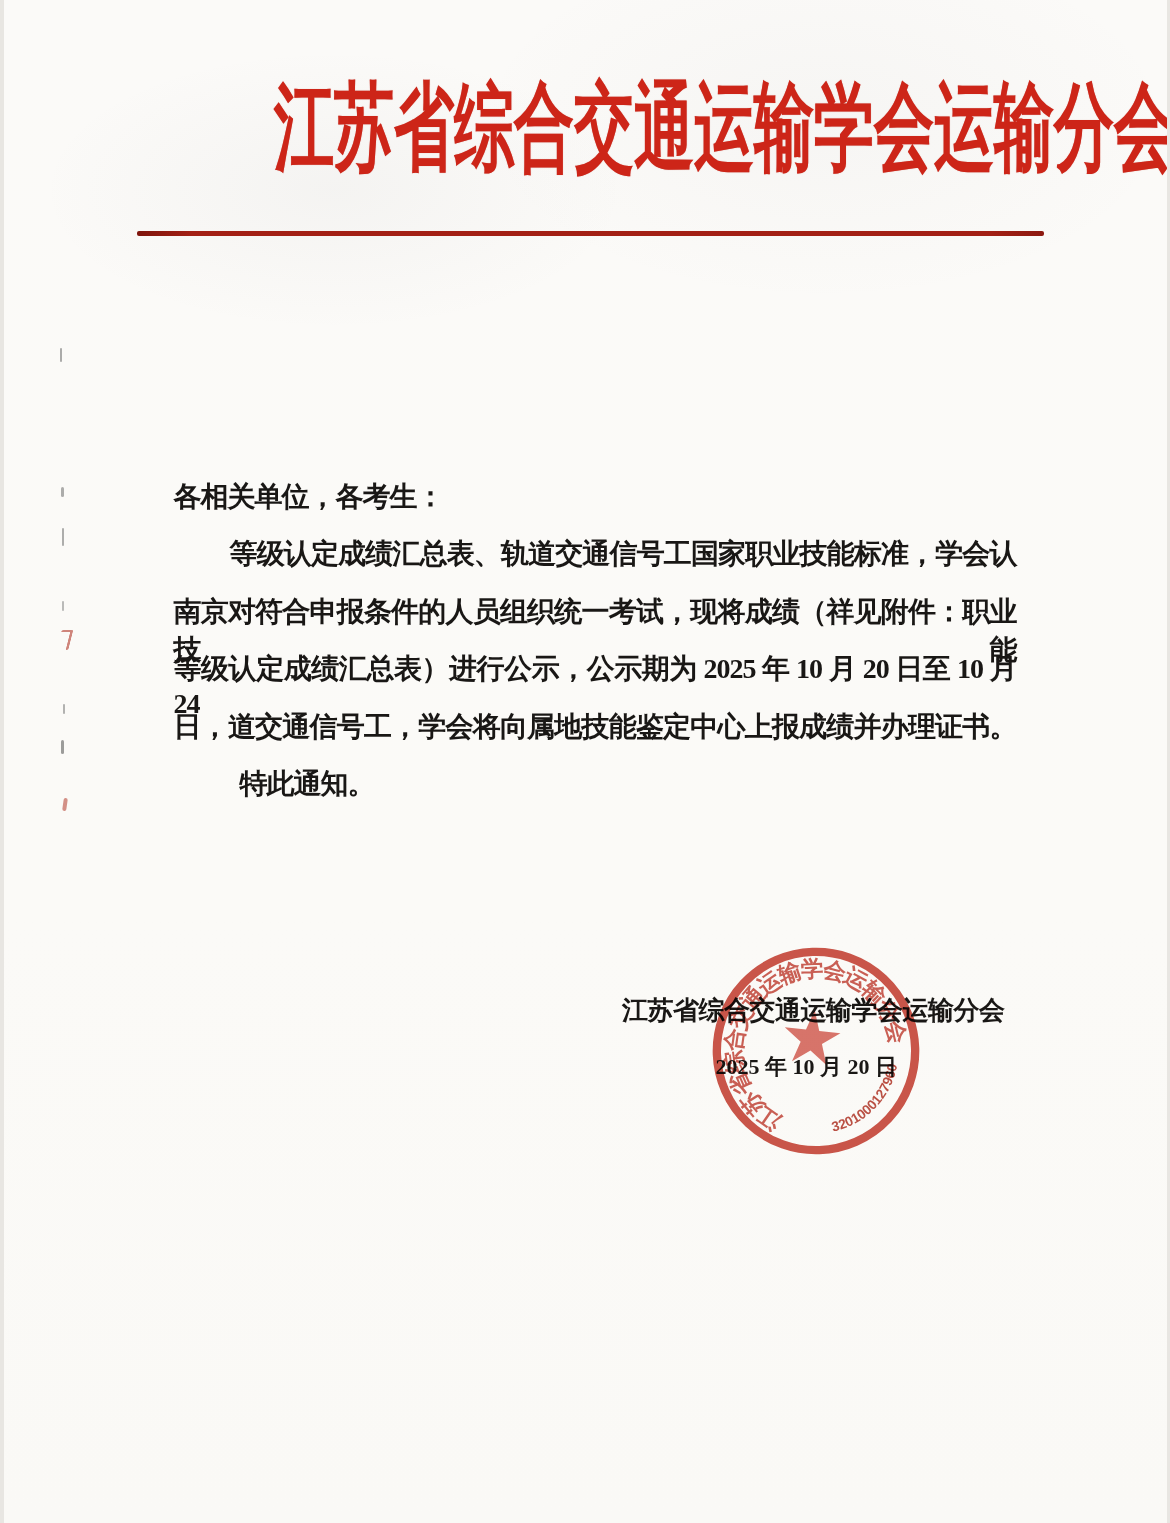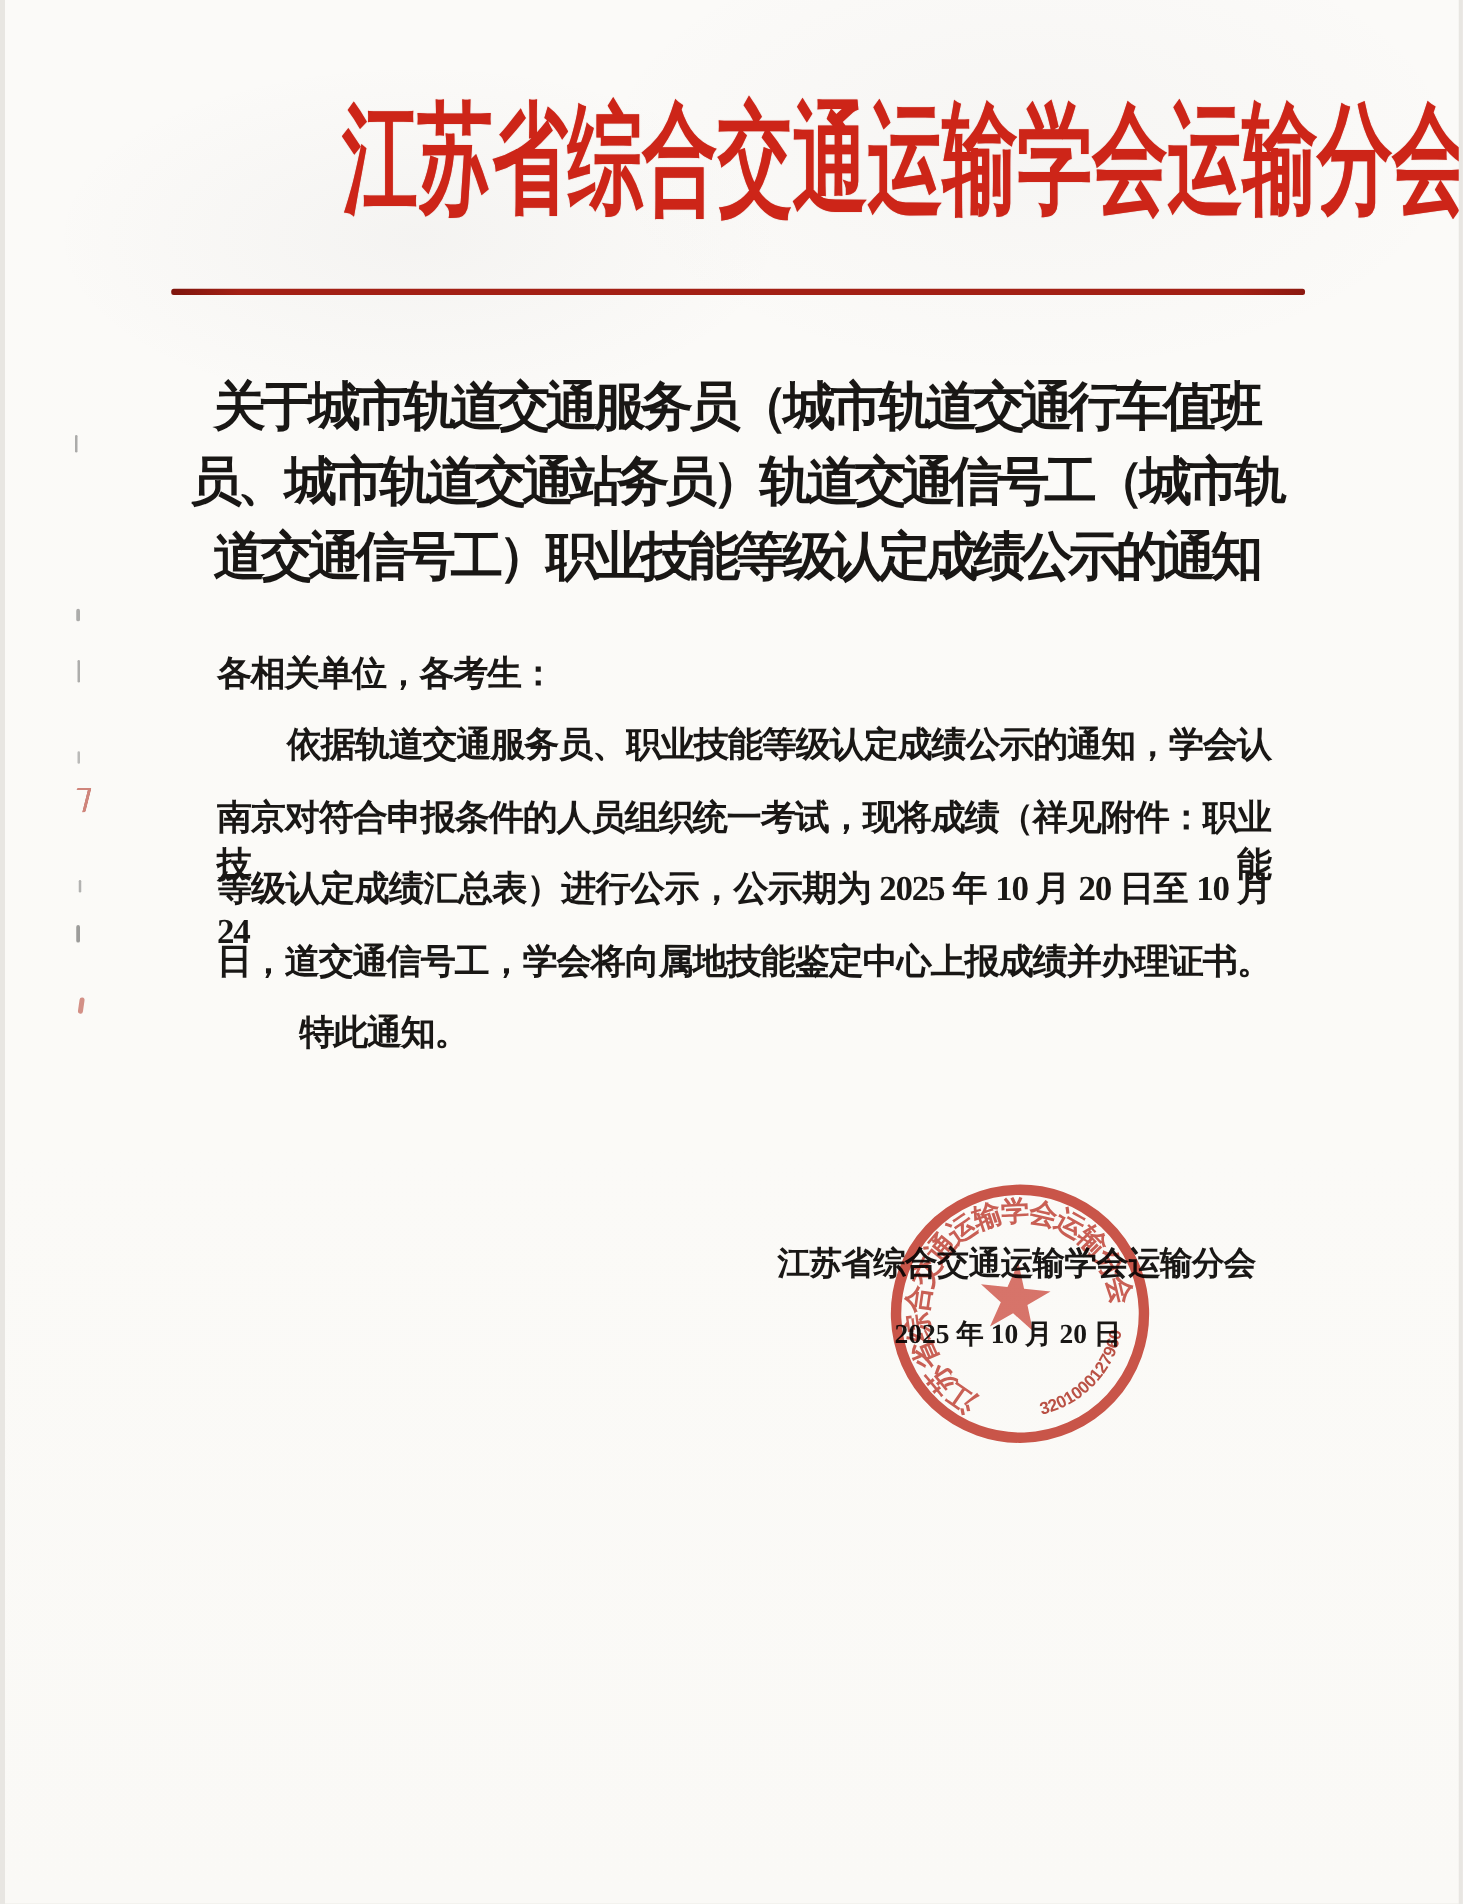--- a/index.html
+++ b/index.html
@@ -41,21 +41,21 @@
     font-size:42px;font-weight:800;line-height:60px;
     letter-spacing:-4px;
     color:#191715;
   }
   
   .body-block{
     position:absolute;left:170px;top:478px;width:843px;
     font-size:28px;font-weight:600;letter-spacing:-1px;
     color:#191715;
   }
-  .salutation{height:57px;margin-top:42px;}
+  .salutation{height:57px;}
   .p-line{
     height:57.5px;
     text-align:justify;
     text-align-last:justify;
   }
   .p-line.first{text-indent:56px;}
   .closing{margin-top:0;padding-left:66px;height:57px;text-align:left;text-align-last:left;}
   
   .sig-org{
     position:absolute;right:162px;top:993px;
@@ -87,29 +87,24 @@
 </head>
 <body>
 
 <div class="page">
 
   <div class="letterhead">
     <div class="org">江苏省综合交通运输学会运输分会</div>
   </div>
   <div class="red-rule"></div>
 
-  <div class="doc-title">
-    <div class="t-line">关于城市轨道交通服务员（城市轨道交通行车值班</div>
-    <div class="t-line">员、城市轨道交通站务员）轨道交通信号工（城市轨</div>
-    <div class="t-line">道交通信号工）职业技能等级认定成绩公示的通知</div>
-  </div>
 
   <div class="body-block">
     <div class="salutation">各相关单位，各考生：</div>
-    <div class="p-line first">依据轨道交通服务员、职业技能等级认定成绩公示的通知，学会认</div>
+    <div class="p-line first">等级认定成绩汇总表、轨道交通信号工国家职业技能标准，学会认</div>
     <div class="p-line">南京对符合申报条件的人员组织统一考试，现将成绩（祥见附件：职业技能</div>
     <div class="p-line">等级认定成绩汇总表）进行公示，公示期为 2025 年 10 月 20 日至 10 月 24</div>
     <div class="p-line">日，道交通信号工，学会将向属地技能鉴定中心上报成绩并办理证书。</div>
     <div class="closing">特此通知。</div>
   </div>
 
   <div class="sig-org">江苏省综合交通运输学会运输分会</div>
   <div class="sig-date">2025 年 10 月 20 日</div>
 
   <div class="seal">

